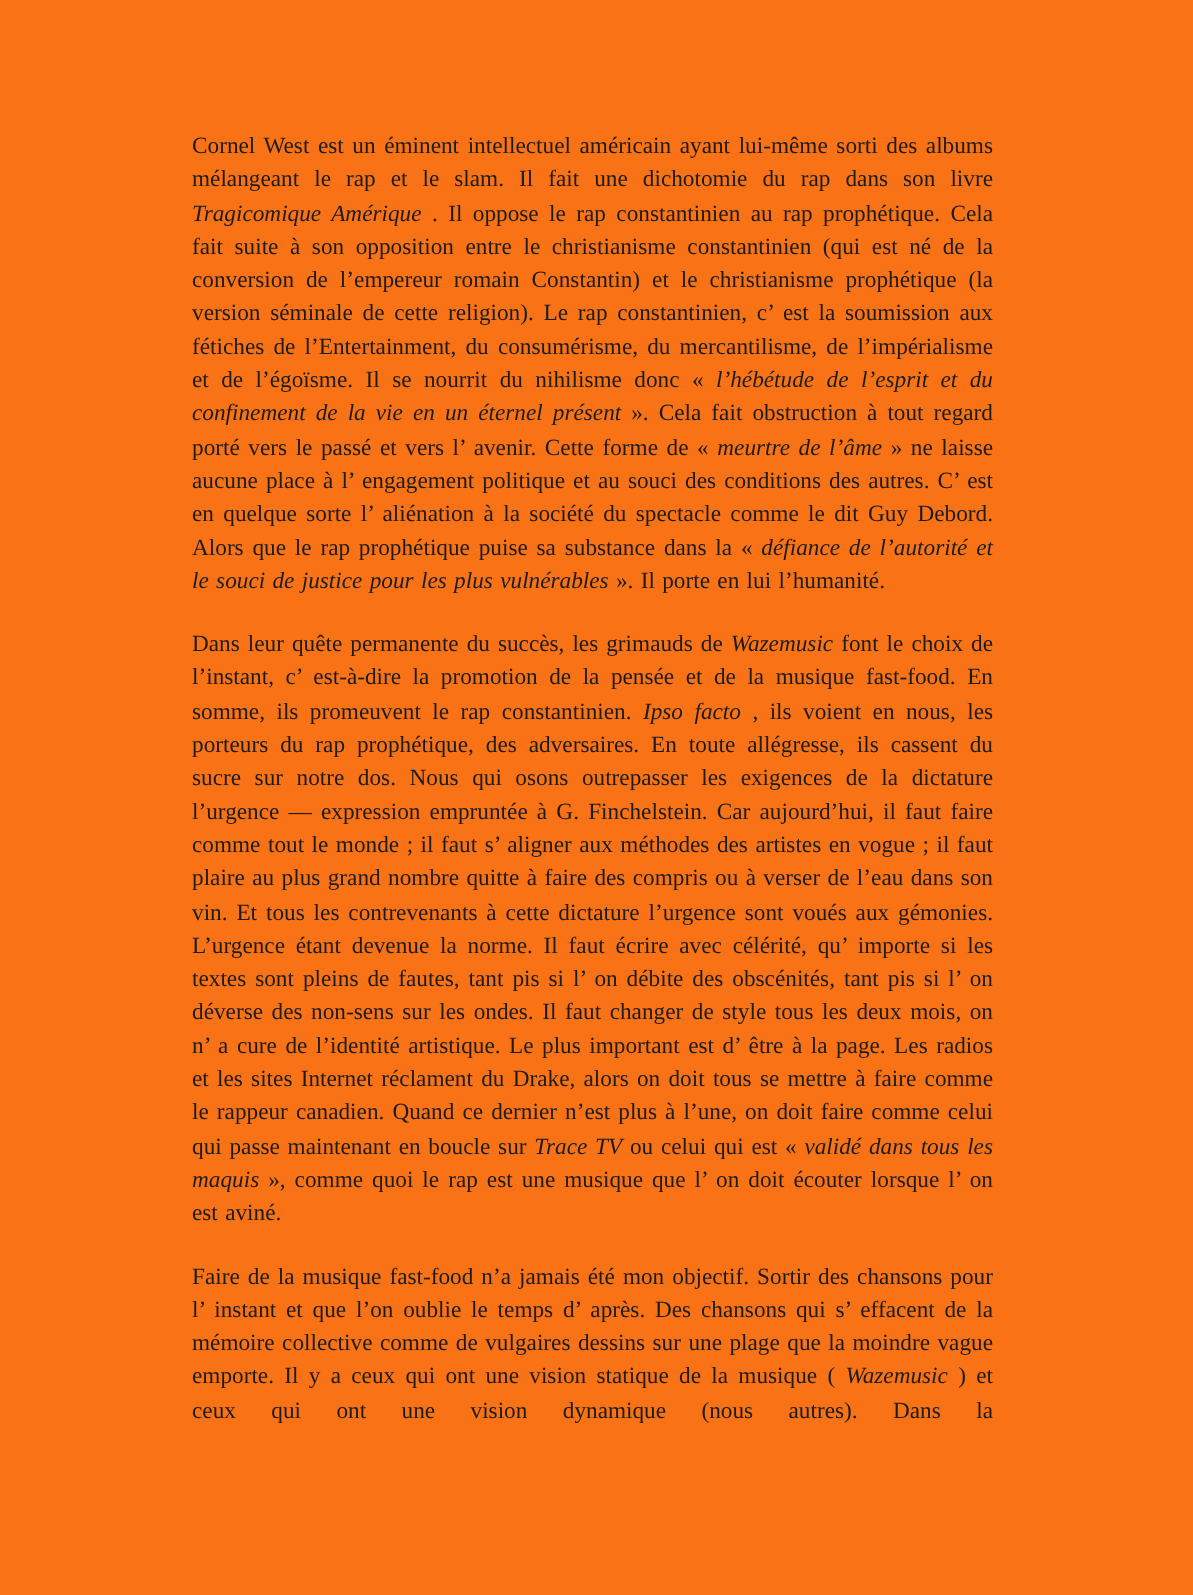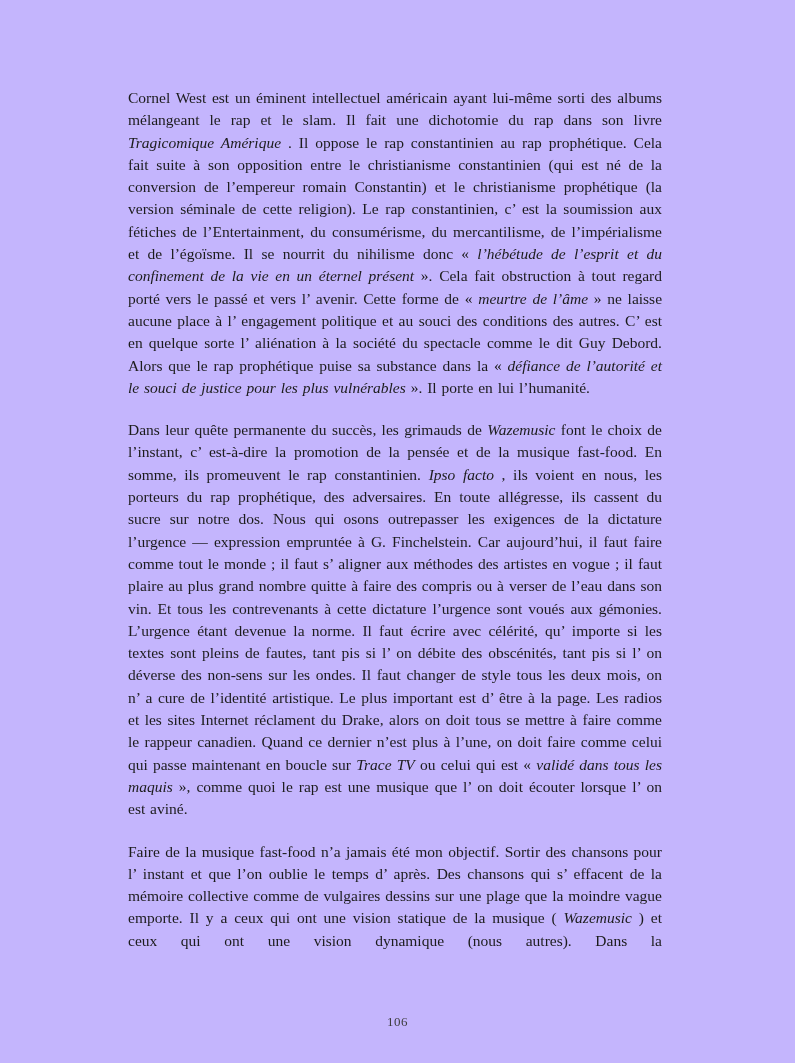--- a/index.html
+++ b/index.html
@@ -11,21 +11,21 @@
     width: 795px;
     height: 1063px;
     position: relative;
     overflow: hidden;
     font-family: "Liberation Serif", serif;
     color: #1c1c1c;
   }
   .page {
     position: absolute;
     inset: 0;
-    background: #c4b5fd;
+    background: #f97316;
   }
   .text-block {
     position: absolute;
     left: 128px;
     top: 87px;
     width: 534px;
   }
   .para {
     margin: 0 0 20px 0;
     text-align: justify;
@@ -54,14 +54,13 @@
 </style>
 </head>
 <body>
 
 <div class="page">
   <main id="text-block" class="text-block">
       <p class="para"><span>Cornel West est un éminent intellectuel américain ayant lui-même sorti des albums mélangeant le rap et le slam. Il fait une dichotomie du rap dans son livre </span><em>Tragicomique Amérique</em><span> . Il oppose le rap constantinien au rap prophétique. Cela fait suite à son opposition entre le christianisme constantinien (qui est né de la conversion de l’empereur romain Constantin) et le christianisme prophétique (la version séminale de cette religion). Le rap constantinien, c’ est la soumission aux fétiches de l’Entertainment, du consumérisme, du mercantilisme, de l’impérialisme et de l’égoïsme. Il se nourrit du nihilisme donc « </span><em>l’hébétude de l’esprit et du confinement de la vie en un éternel présent</em><span> ». Cela fait obstruction à tout regard porté vers le passé et vers l’ avenir. Cette forme de « </span><em>meurtre de l’âme</em><span> » ne laisse aucune place à l’ engagement politique et au souci des conditions des autres. C’ est en quelque sorte l’ aliénation à la société du spectacle comme le dit Guy Debord. Alors que le rap prophétique puise sa substance dans la « </span><em>défiance de l’autorité et le souci de justice pour les plus vulnérables</em><span> ». Il porte en lui l’humanité.</span></p>
       <p class="para"><span>Dans leur quête permanente du succès, les grimauds de </span><em>Wazemusic</em><span> font le choix de l’instant, c’ est-à-dire la promotion de la pensée et de la musique fast-food. En somme, ils promeuvent le rap constantinien. </span><em>Ipso facto</em><span> , ils voient en nous, les porteurs du rap prophétique, des adversaires. En toute allégresse, ils cassent du sucre sur notre dos. Nous qui osons outrepasser les exigences de la dictature l’urgence — expression empruntée à G. Finchelstein. Car aujourd’hui, il faut faire comme tout le monde ; il faut s’ aligner aux méthodes des artistes en vogue ; il faut plaire au plus grand nombre quitte à faire des compris ou à verser de l’eau dans son vin. Et tous les contrevenants à cette dictature l’urgence sont voués aux gémonies. L’urgence étant devenue la norme. Il faut écrire avec célérité, qu’ importe si les textes sont pleins de fautes, tant pis si l’ on débite des obscénités, tant pis si l’ on déverse des non-sens sur les ondes. Il faut changer de style tous les deux mois, on n’ a cure de l’identité artistique. Le plus important est d’ être à la page. Les radios et les sites Internet réclament du Drake, alors on doit tous se mettre à faire comme le rappeur canadien. Quand ce dernier n’est plus à l’une, on doit faire comme celui qui passe maintenant en boucle sur </span><em>Trace TV</em><span> ou celui qui est « </span><em>validé dans tous les maquis</em><span> », comme quoi le rap est une musique que l’ on doit écouter lorsque l’ on est aviné.</span></p>
       <p class="para"><span>Faire de la musique fast-food n’a jamais été mon objectif. Sortir des chansons pour l’ instant et que l’on oublie le temps d’ après. Des chansons qui s’ effacent de la mémoire collective comme de vulgaires dessins sur une plage que la moindre vague emporte. Il y a ceux qui ont une vision statique de la musique ( </span><em>Wazemusic</em><span> ) et ceux qui ont une vision dynamique (nous autres). Dans la</span></p>
     </main>
-  <footer class="page-number">106</footer>
 </div>
 
 </body></html>

